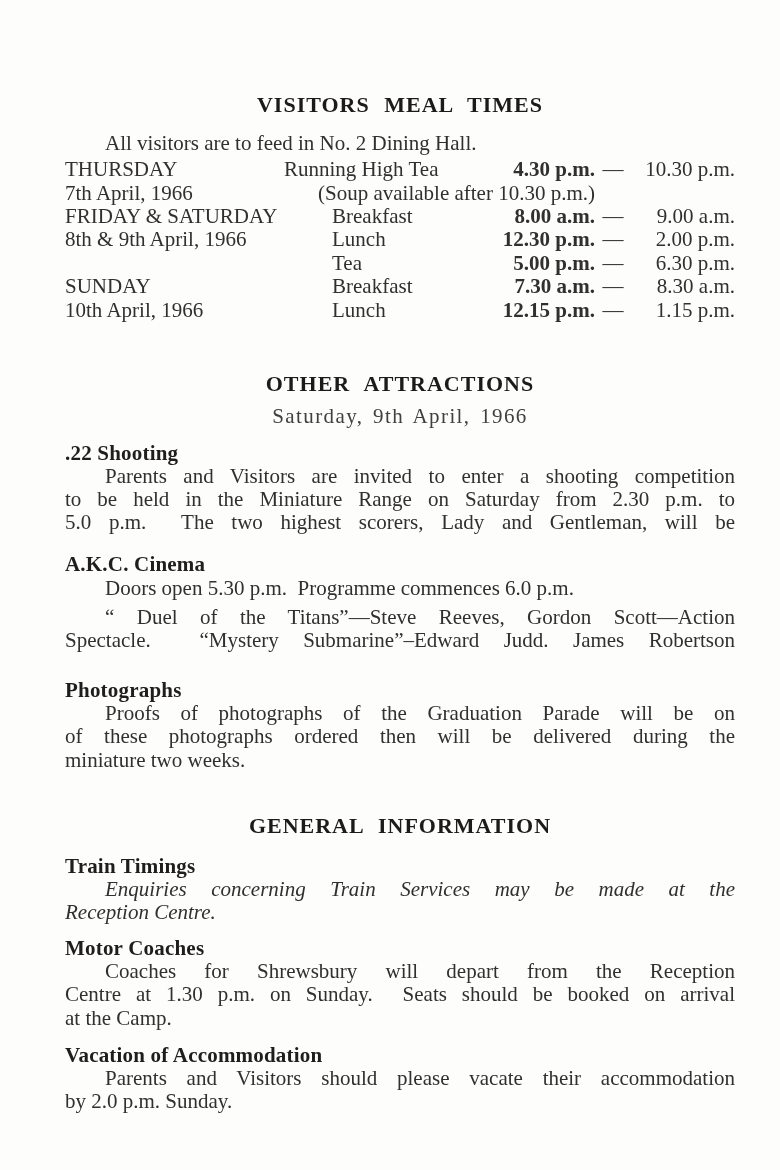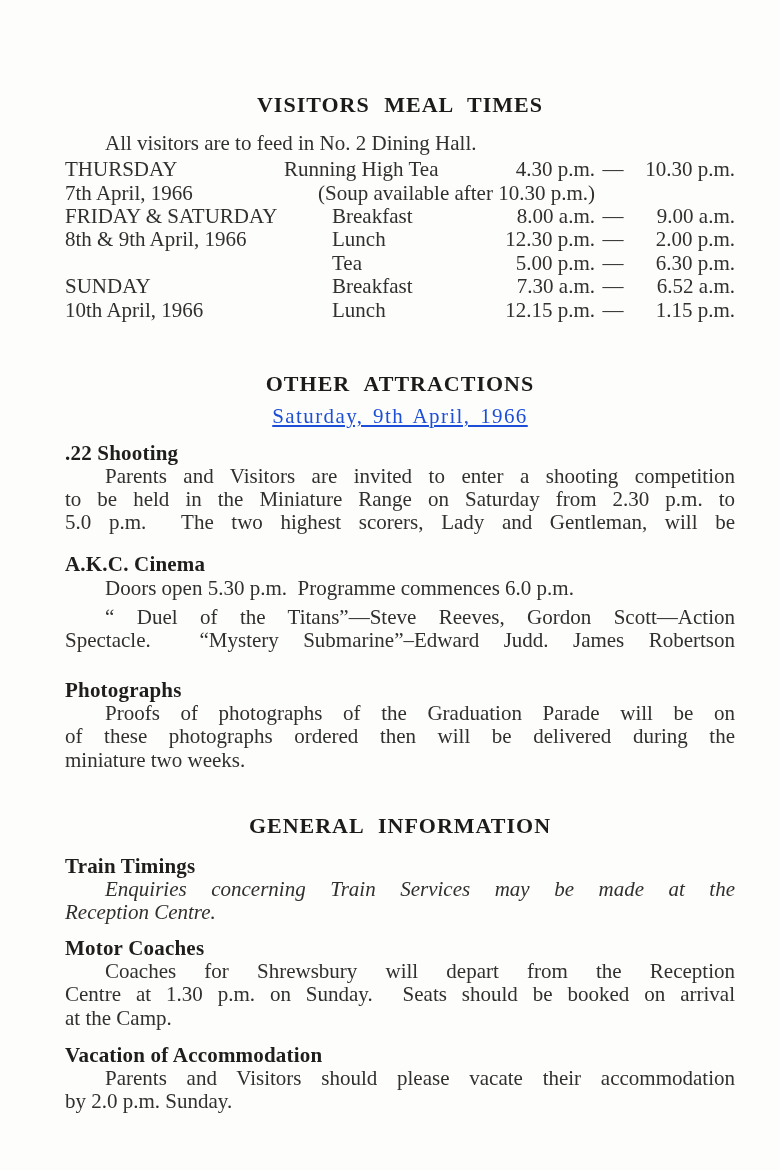--- a/index.html
+++ b/index.html
@@ -29,22 +29,21 @@
     letter-spacing: 1px;
     word-spacing: 8px;
     line-height: 24px;
   }
   .subtitle {
     margin: 8px 0 0 0;
     text-align: center;
     letter-spacing: 1.4px;
     word-spacing: 3px;
     line-height: 24px;
-    color: #1d4ed8;
-    text-decoration: underline;
+    color: #404040;
   }
   .h-sub {
     margin: 0;
     font-size: 21px;
     font-weight: bold;
     color: #201e1c;
     line-height: 24px;
     letter-spacing: 0.2px;
   }
   
@@ -67,21 +66,21 @@
     margin-top: 3px;
     line-height: 23.4px;
   }
   .mt-row { display: contents; }
   .mt-day, .mt-meal { white-space: nowrap; }
   .mt-times {
     display: flex;
     justify-content: flex-end;
     white-space: nowrap;
   }
-  .t-start { display: inline-block; width: 102px; text-align: right; }
+  .t-start { display: inline-block; width: 102px; text-align: right; font-weight: bold; }
   .t-dash  { display: inline-block; width: 36px;  text-align: center; }
   .t-end   { display: inline-block; width: 104px; text-align: right; }
   .meal-offset { margin-left: -48px; }   
   .mt-note {
     grid-column: 2 / 4;
     margin-left: -14px;
     white-space: nowrap;
   }
   
   .intro            { margin-top: 15px; }
@@ -150,21 +149,21 @@
           <span class="t-end">6.30 p.m.</span>
         </span>
     </div>
 
     <div class="mt-row">
       <span class="mt-day">SUNDAY</span>
       <span class="mt-meal">Breakfast</span>
       <span class="mt-times">
           <span class="t-start">7.30 a.m.</span>
           <span class="t-dash">—</span>
-          <span class="t-end">6.52 a.m.</span>
+          <span class="t-end">8.30 a.m.</span>
         </span>
     </div>
 
     <div class="mt-row">
       <span class="mt-day">10th April, 1966</span>
       <span class="mt-meal">Lunch</span>
       <span class="mt-times">
           <span class="t-start">12.15 p.m.</span>
           <span class="t-dash">—</span>
           <span class="t-end">1.15 p.m.</span>

